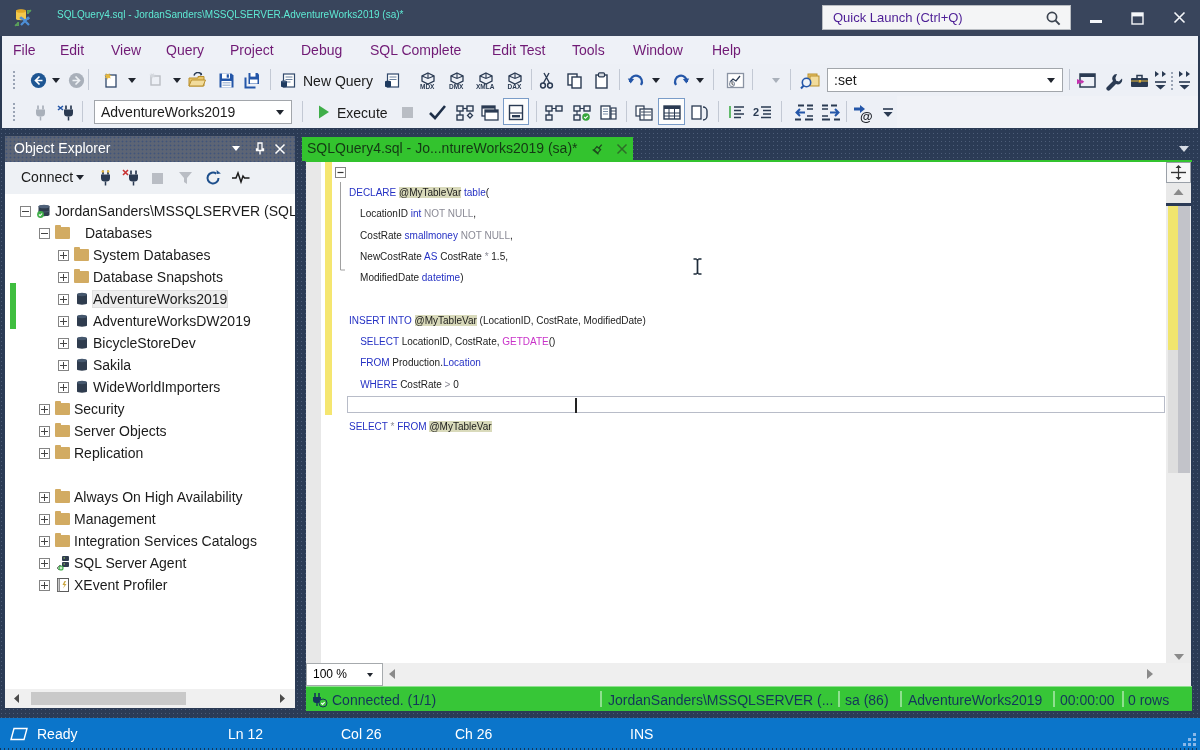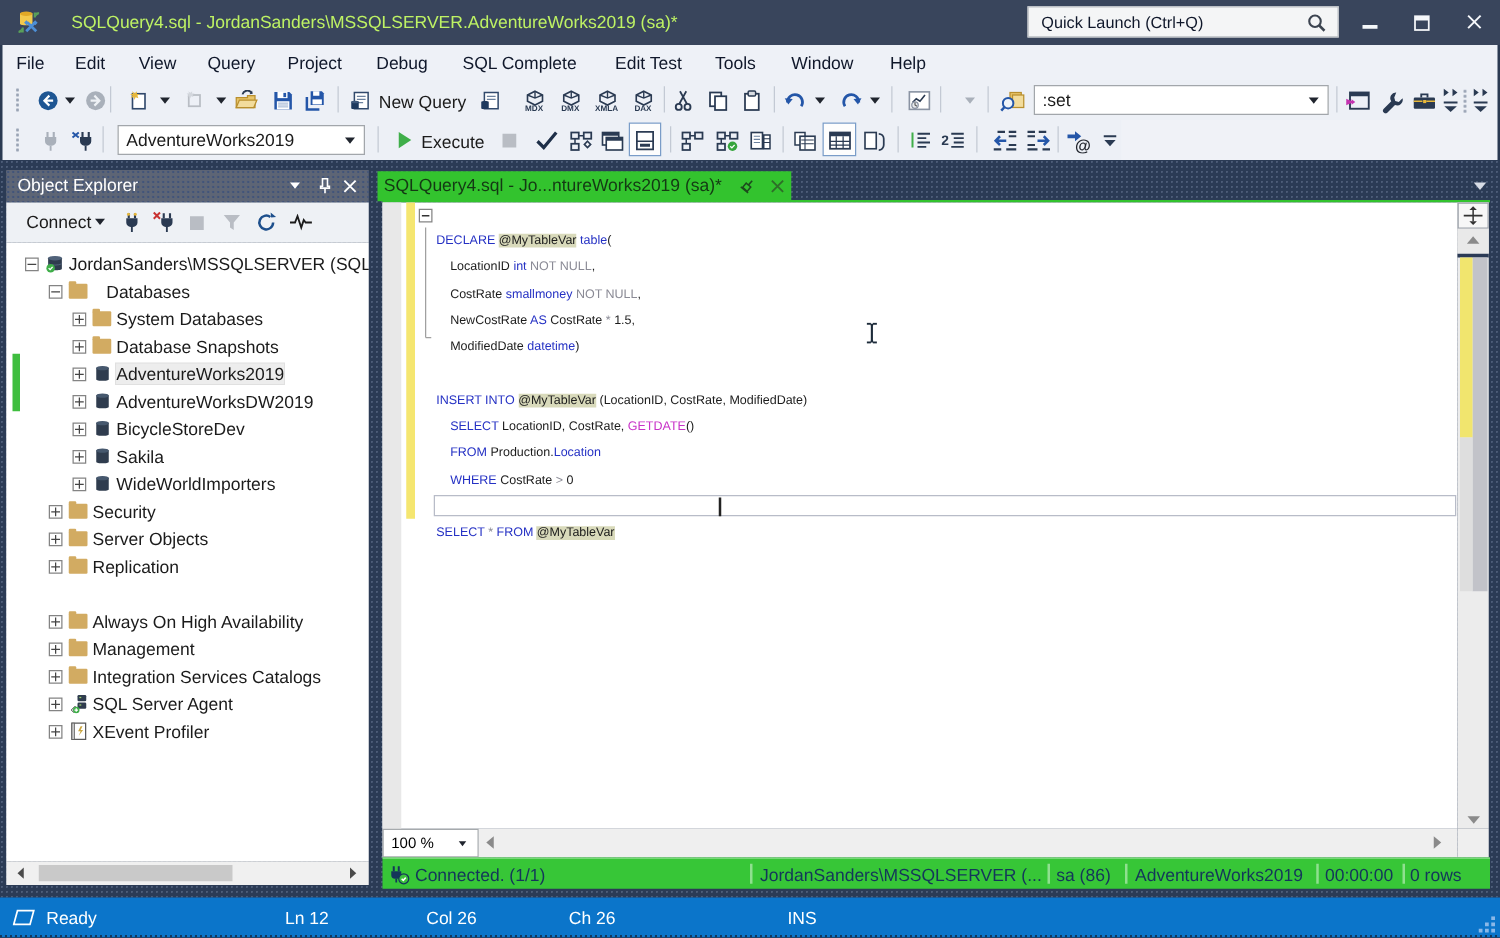--- a/index.html
+++ b/index.html
@@ -1,26 +1,26 @@
 <!DOCTYPE html>
 <html><head><meta charset="utf-8"><style>
   html,body{margin:0;padding:0;}
   body{width:1200px;height:750px;overflow:hidden;position:relative;
        font-family:"Liberation Sans",sans-serif;
        background:#2b3b55;}
   .abs{position:absolute;}
   .dots{background-image:radial-gradient(circle at 1.5px 1.5px,#4d5d78 0.55px,transparent 1.0px);background-size:4px 4px;}
   
   #titlebar{left:0;top:0;width:1200px;height:36px;background:#39455c;}
-  #titletext{left:57px;top:9px;color:#bef264;font-size:14px;}
+  #titletext{left:57px;top:9px;color:#5eead4;font-size:10px;}
   #quicklaunch{left:822px;top:5px;width:249px;height:25px;background:#f4f5f6;border:1px solid #b9bdc2;box-sizing:border-box;}
-  #quicklaunch span{position:absolute;left:10px;top:4px;color:#0f172a;font-size:13px;}
+  #quicklaunch span{position:absolute;left:10px;top:4px;color:#4c1d95;font-size:13px;}
   
   #menubar{left:0;top:36px;width:1200px;height:28px;background:#eef1f7;}
-  .menuitem{position:absolute;top:6px;font-size:14px;color:#0f172a;}
+  .menuitem{position:absolute;top:6px;font-size:14px;color:#701a75;}
   
   #toolbar1{left:0;top:64px;width:1200px;height:32px;background:#edf0f6;}
   #toolbar2{left:0;top:96px;width:1200px;height:32px;background:#edf0f6;}
   .tsep{position:absolute;top:5px;width:1px;height:21px;background:#c3c9d4;}
   .grip{position:absolute;top:6px;width:4px;height:20px;
     background-image:radial-gradient(#9aa4b5 1px,transparent 1.4px);background-size:4px 4px;}
   .combo{position:absolute;background:#fff;border:1px solid #a2a6ab;box-sizing:border-box;}
   .combo .ctext{position:absolute;left:6px;top:3px;font-size:14px;color:#1b1b1b;}
   .darr{position:absolute;width:0;height:0;border-left:4px solid transparent;border-right:4px solid transparent;border-top:5px solid #20252e;}
   .darrsm{position:absolute;width:0;height:0;border-left:3px solid transparent;border-right:3px solid transparent;border-top:4px solid #20252e;}

